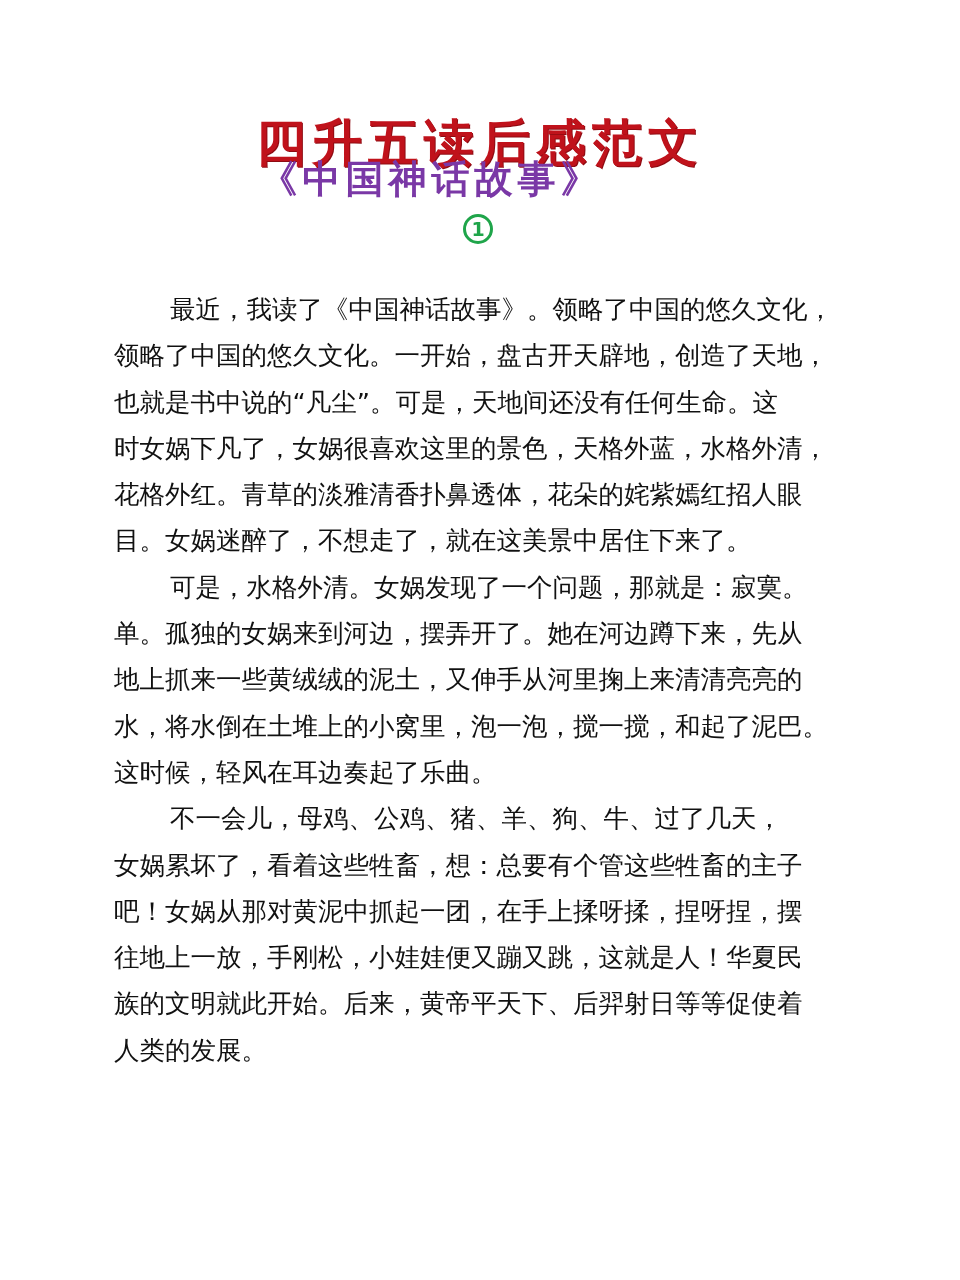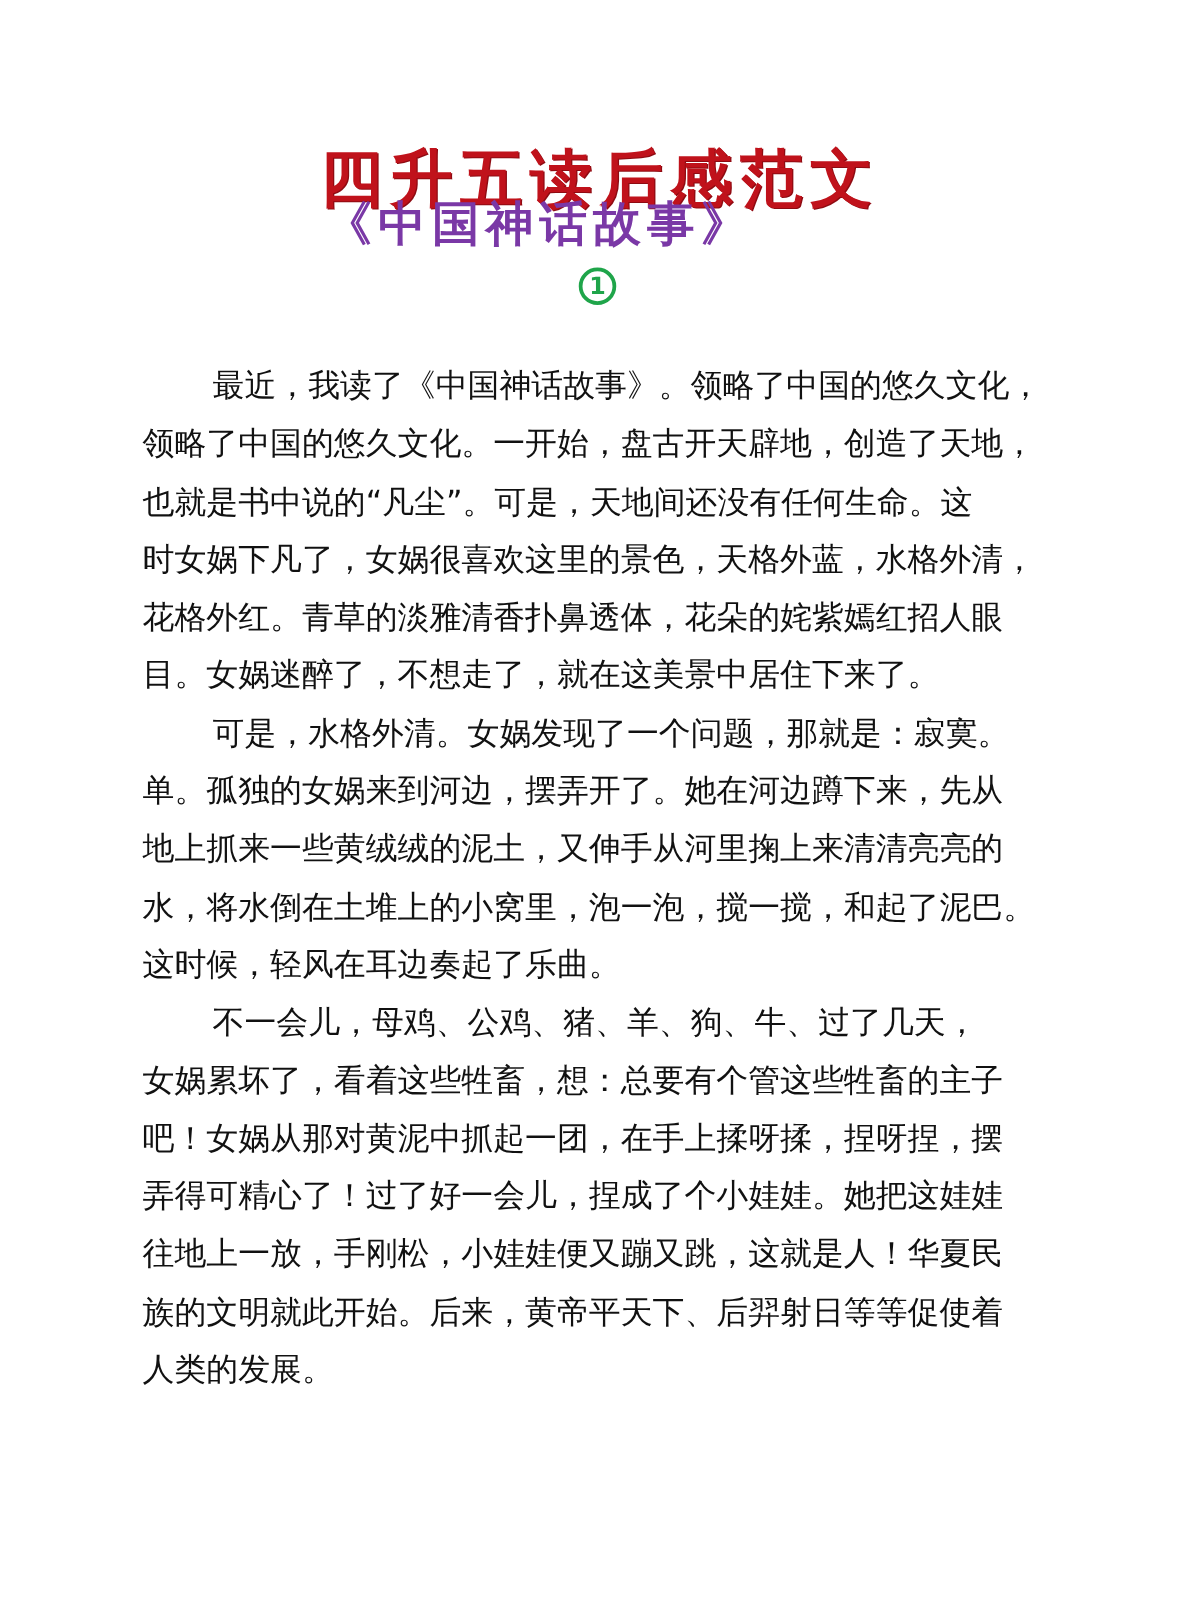--- a/index.html
+++ b/index.html
@@ -44,17 +44,16 @@
   <div class="line">花格外红。青草的淡雅清香扑鼻透体，花朵的姹紫嫣红招人眼</div>
   <div class="line">目。女娲迷醉了，不想走了，就在这美景中居住下来了。</div>
   <div class="line indent">可是，水格外清。女娲发现了一个问题，那就是：寂寞。</div>
   <div class="line">单。孤独的女娲来到河边，摆弄开了。她在河边蹲下来，先从</div>
   <div class="line">地上抓来一些黄绒绒的泥土，又伸手从河里掬上来清清亮亮的</div>
   <div class="line">水，将水倒在土堆上的小窝里，泡一泡，搅一搅，和起了泥巴。</div>
   <div class="line">这时候，轻风在耳边奏起了乐曲。</div>
   <div class="line indent">不一会儿，母鸡、公鸡、猪、羊、狗、牛、过了几天，</div>
   <div class="line">女娲累坏了，看着这些牲畜，想：总要有个管这些牲畜的主子</div>
   <div class="line">吧！女娲从那对黄泥中抓起一团，在手上揉呀揉，捏呀捏，摆</div>
-  <div class="line">弄得可精心了！过了好一会儿，捏成了个小娃娃。她把这娃娃</div>
   <div class="line">往地上一放，手刚松，小娃娃便又蹦又跳，这就是人！华夏民</div>
   <div class="line">族的文明就此开始。后来，黄帝平天下、后羿射日等等促使着</div>
   <div class="line">人类的发展。</div>
 </div>
 
 </body></html>

